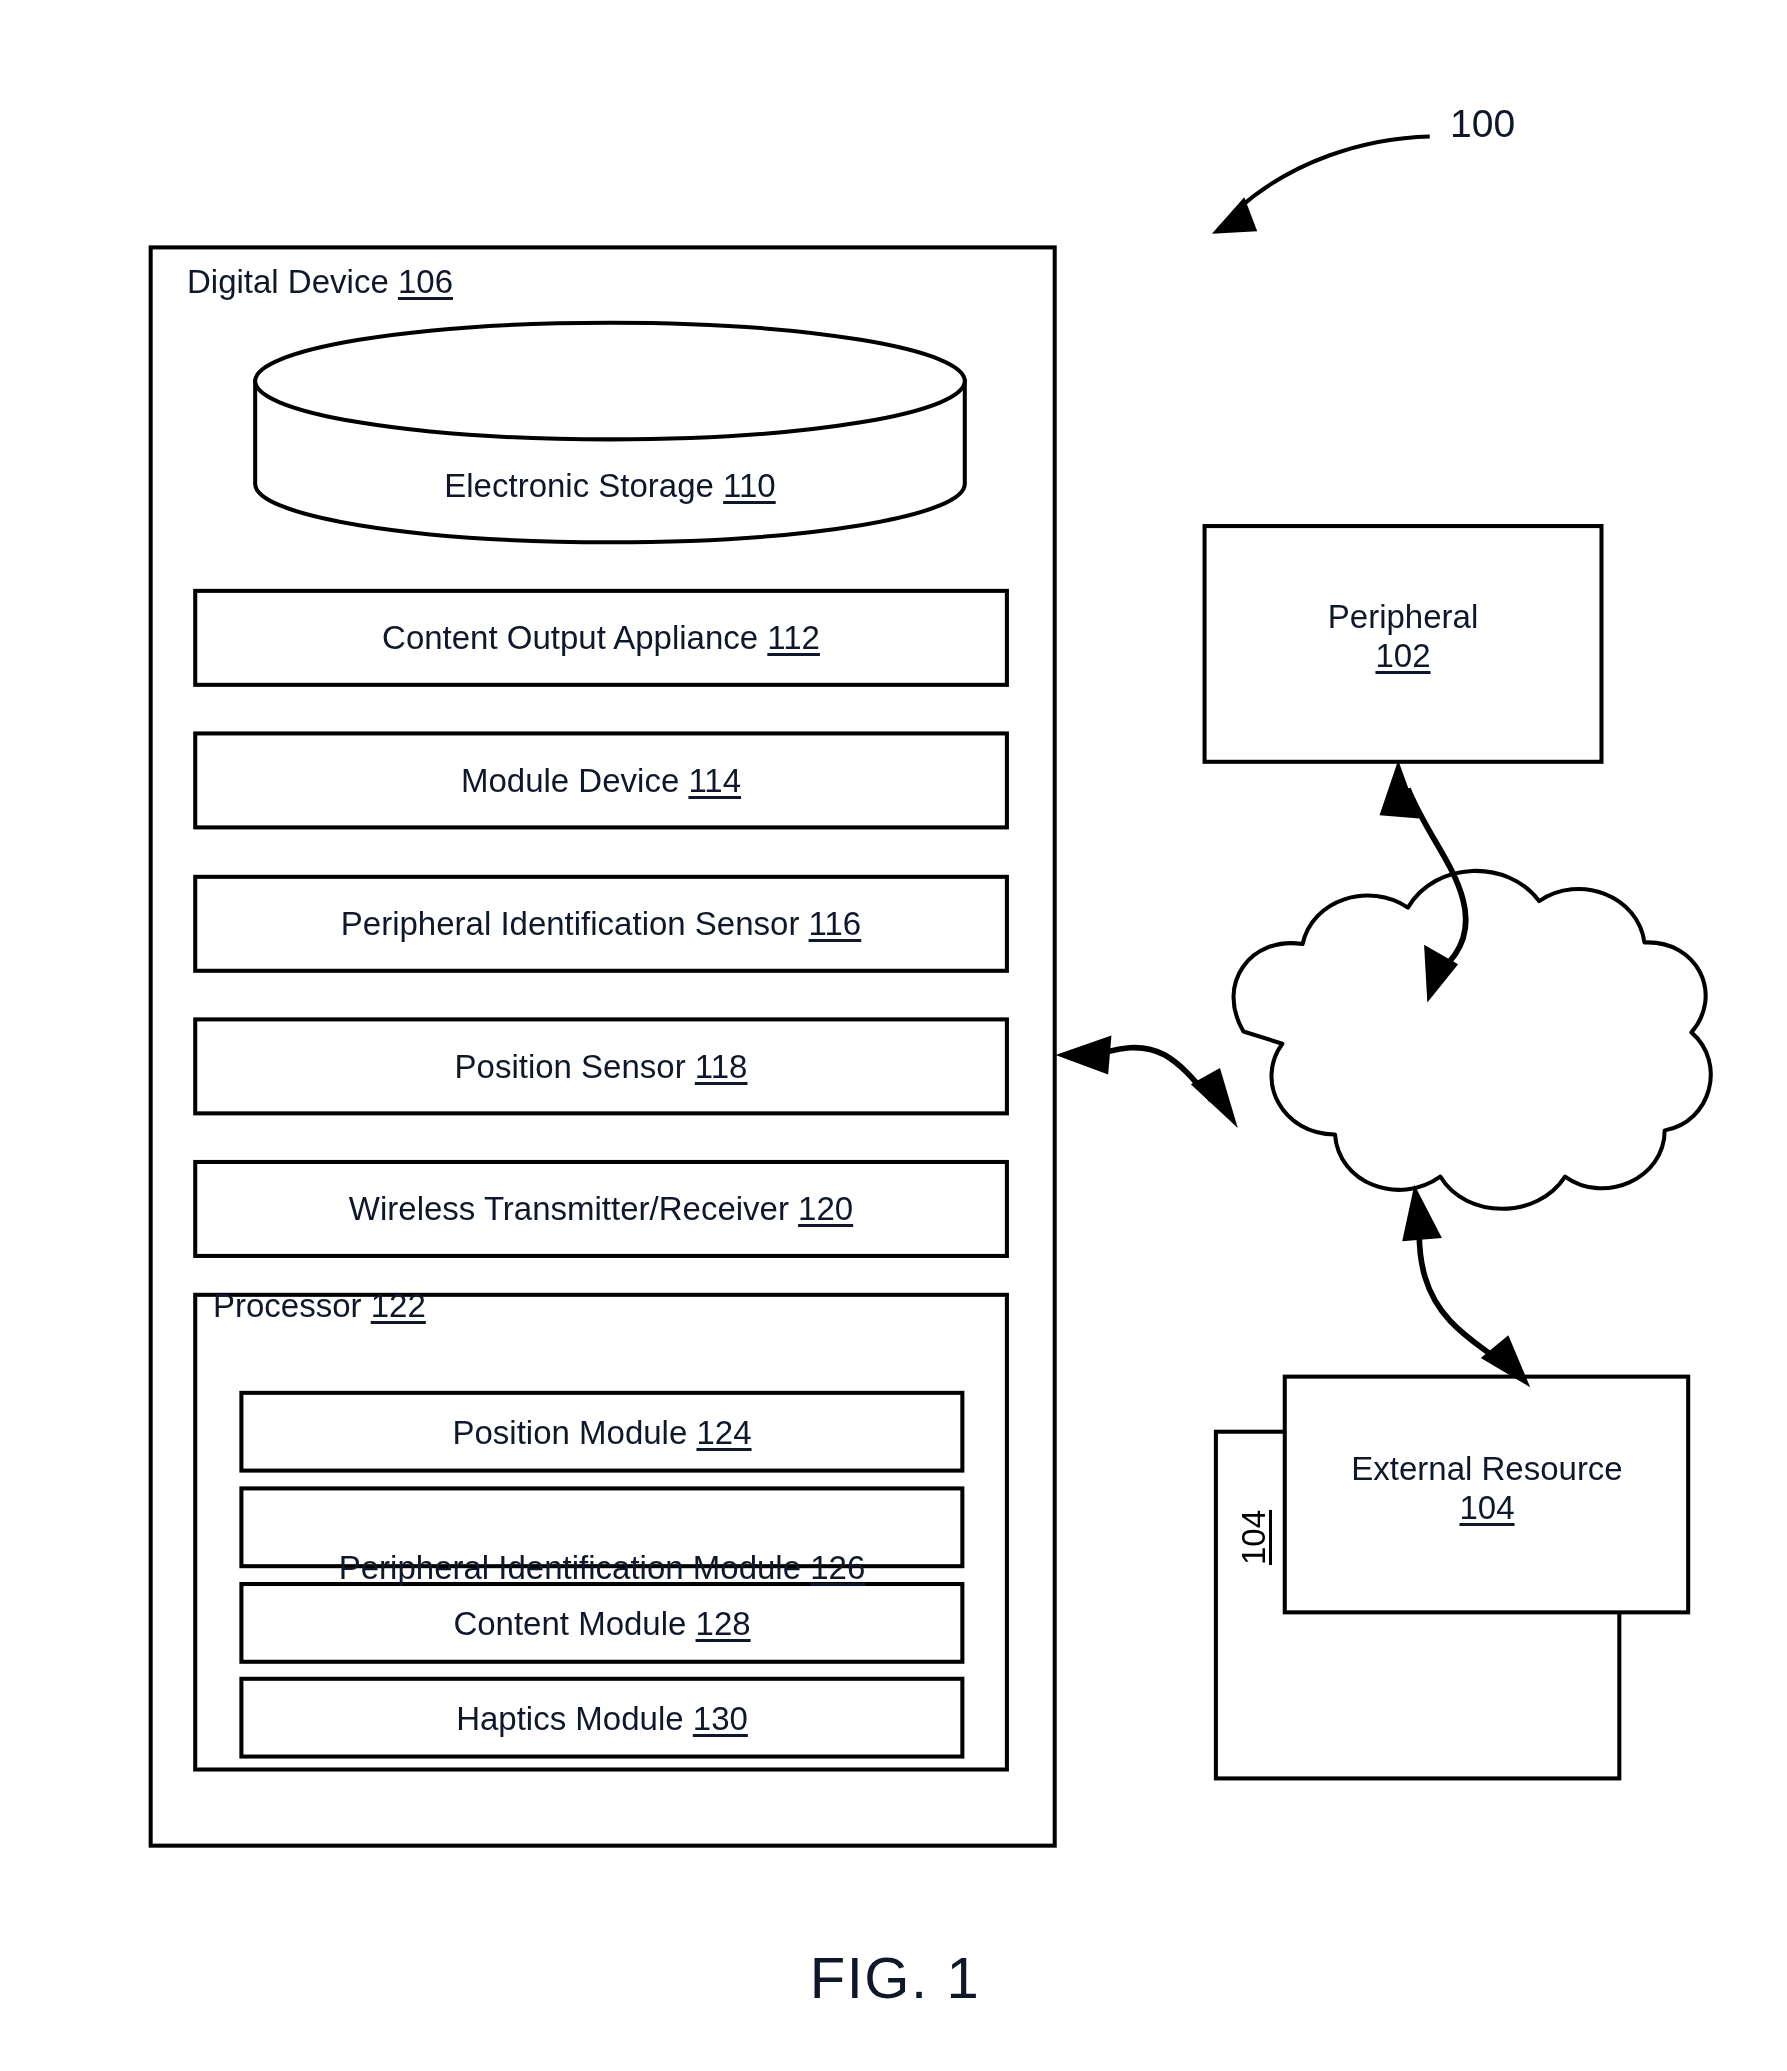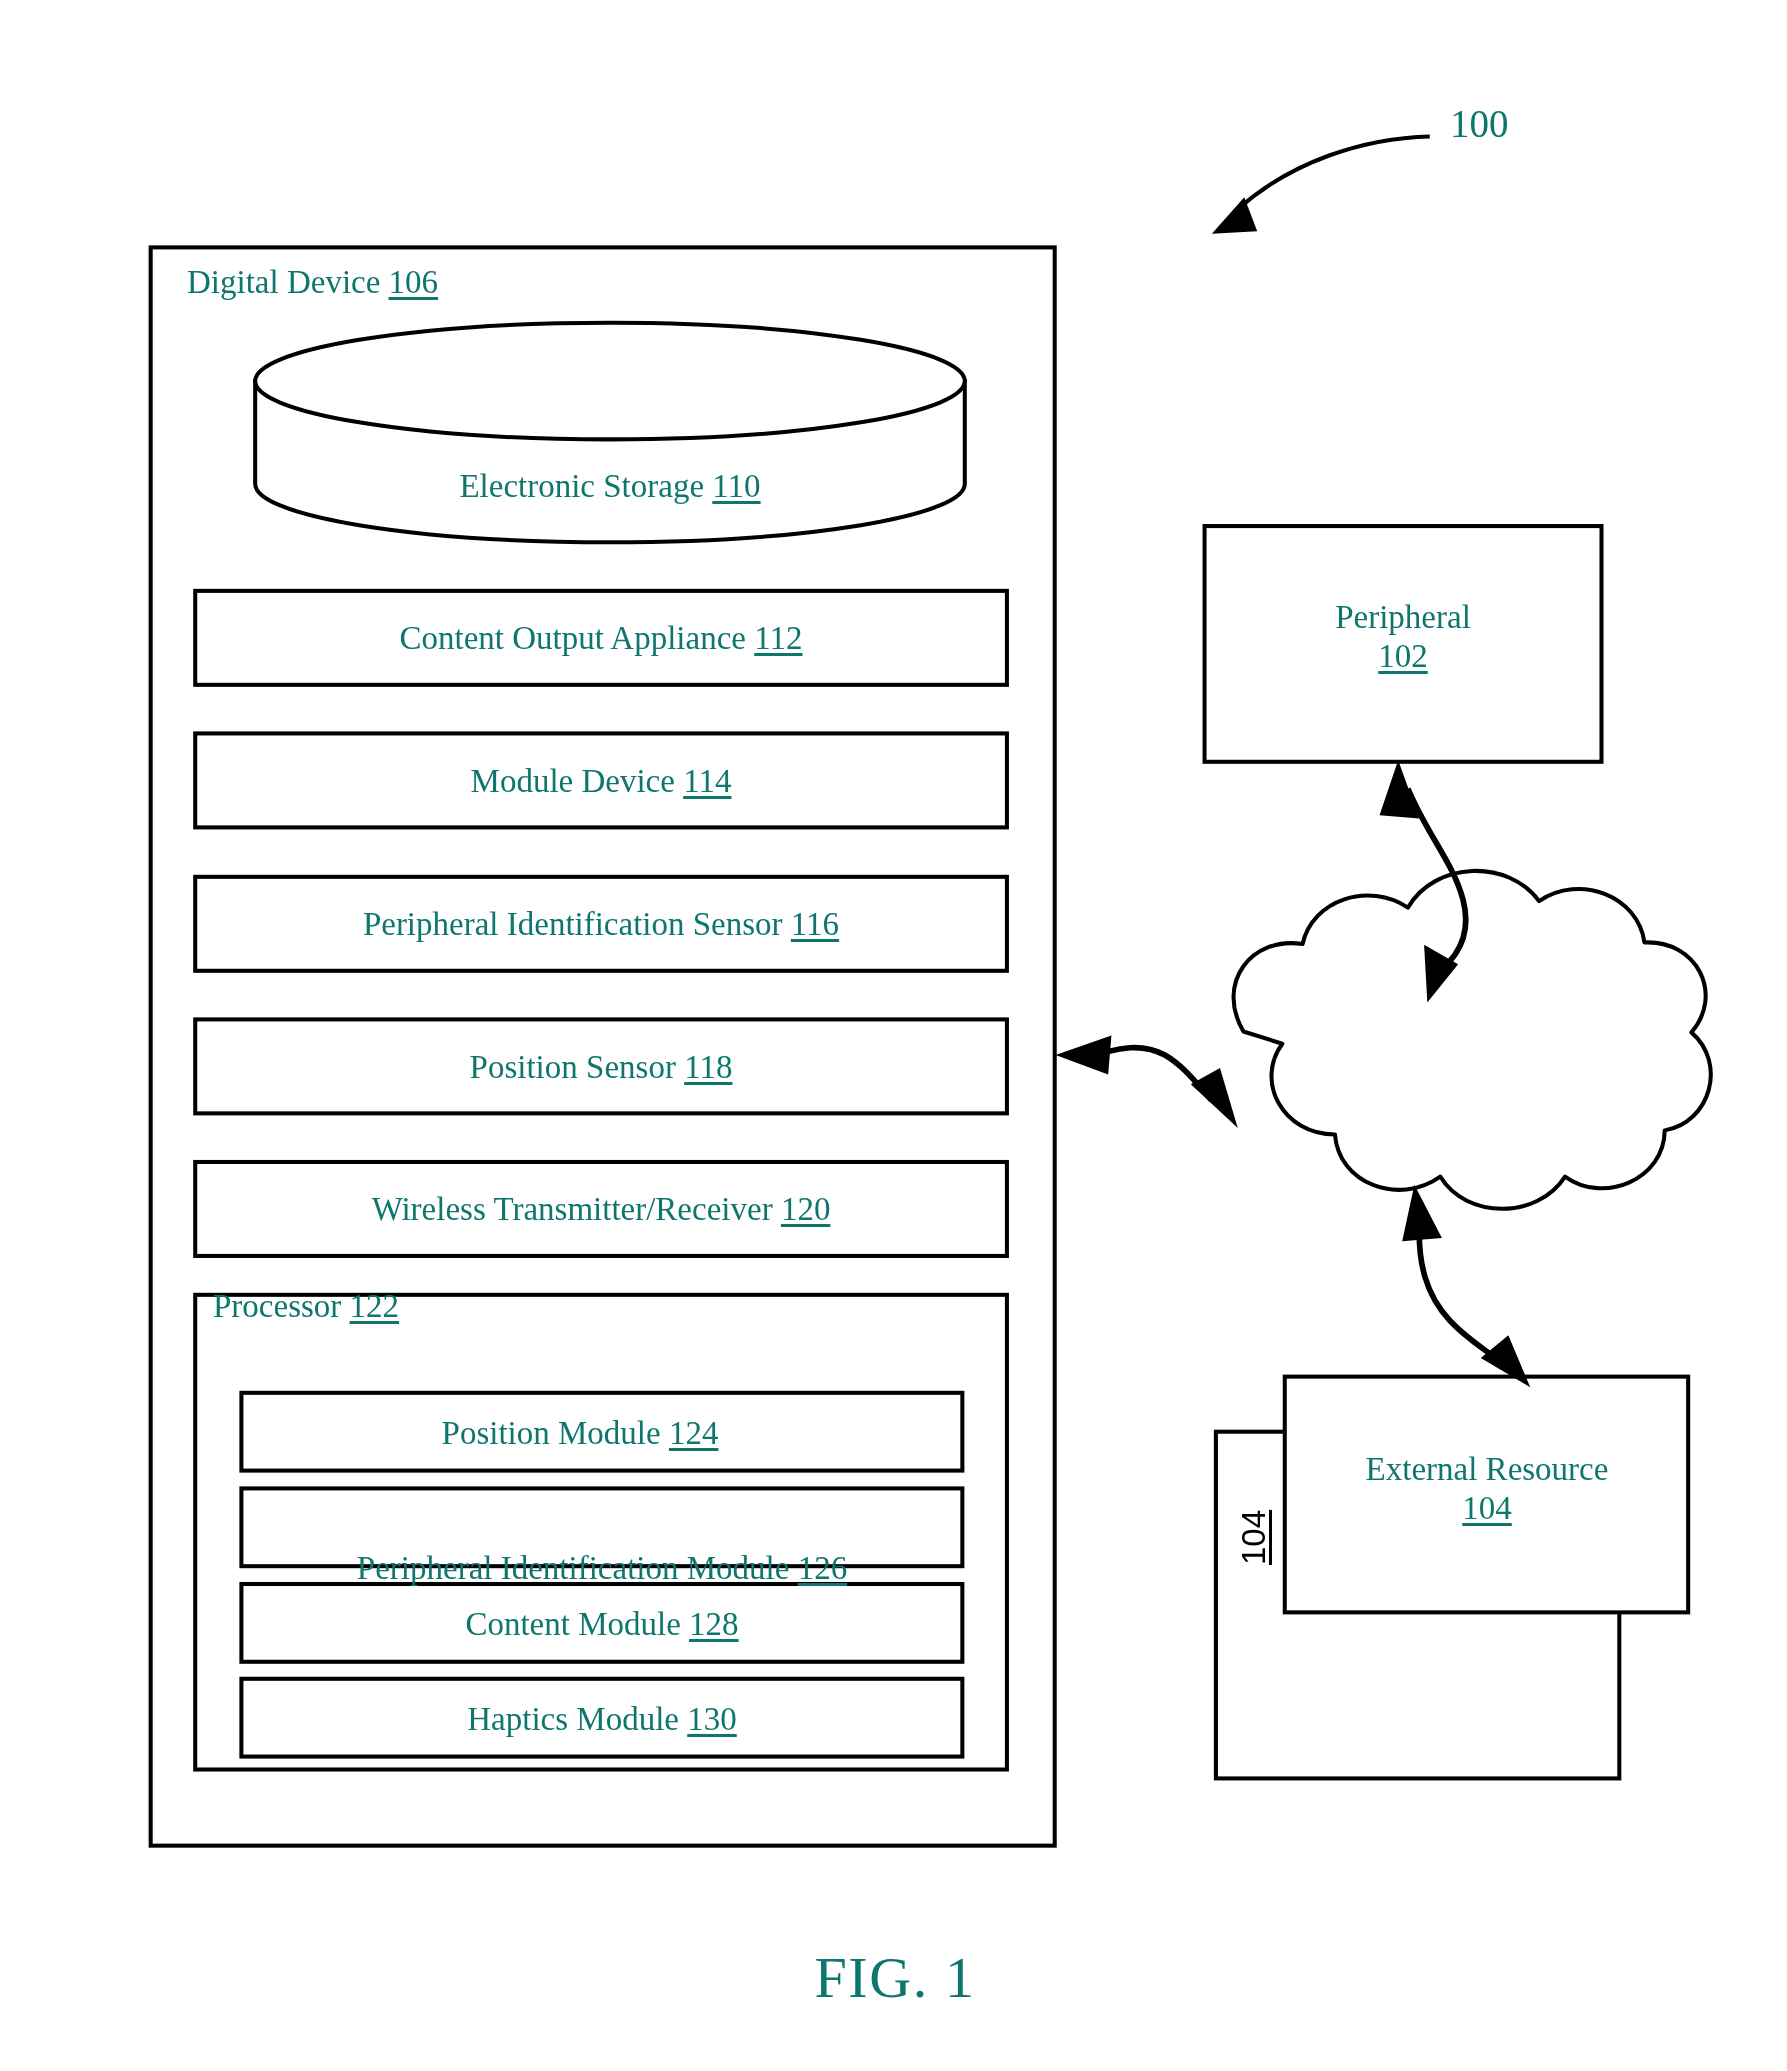--- a/index.html
+++ b/index.html
@@ -56,22 +56,22 @@
     fill: none;
     stroke: #000000;
     stroke-width: 5;
   }
   .arrowhead {
     fill: #000000;
     stroke: none;
   }
   .lbl {
     position: absolute;
-    font-family: Liberation Serif, serif;
-    color: #0f766e;
+    font-family: Liberation Sans, sans-serif;
+    color: #0f172a;
     white-space: nowrap;
     line-height: 1.18;
   }
   .lbl-center {
     text-align: center;
     transform: translateX(-50%);
   }
   .txt-box { font-size: 33px; }
   .txt-title { font-size: 33px; }
   .txt-fig { font-size: 58px; letter-spacing: 1.6px; }
@@ -172,21 +172,21 @@
   <div class="lbl lbl-center txt-box" style="left:601px; top:762px;"><span>Module Device</span><span> </span><span class="u">114</span></div>
 
   <div class="lbl lbl-center txt-box" style="left:601px; top:905px;"><span>Peripheral Identification Sensor</span><span> </span><span class="u">116</span></div>
 
   <div class="lbl lbl-center txt-box" style="left:601px; top:1048px;"><span>Position Sensor</span><span> </span><span class="u">118</span></div>
 
   <div class="lbl lbl-center txt-box" style="left:601px; top:1190px;"><span>Wireless Transmitter/Receiver</span><span> </span><span class="u">120</span></div>
 
   <div class="lbl txt-title" style="left:213px; top:1287px;"><span>Processor</span><span> </span><span class="u">122</span></div>
 
-  <div class="lbl lbl-center txt-box" style="left:580px; top:1414px;"><span>Position Module</span><span> </span><span class="u">124</span></div>
+  <div class="lbl lbl-center txt-box" style="left:602px; top:1414px;"><span>Position Module</span><span> </span><span class="u">124</span></div>
 
   <div class="lbl lbl-center txt-box" style="left:602px; top:1549px;"><span>Peripheral Identification Module</span><span> </span><span class="u">126</span></div>
 
   <div class="lbl lbl-center txt-box" style="left:602px; top:1605px;"><span>Content Module</span><span> </span><span class="u">128</span></div>
 
   <div class="lbl lbl-center txt-box" style="left:602px; top:1700px;"><span>Haptics Module</span><span> </span><span class="u">130</span></div>
 
   <div class="lbl lbl-center txt-box" style="left:1403px; top:598px;">
     <div>Peripheral</div>
     <div class="u">102</div>

